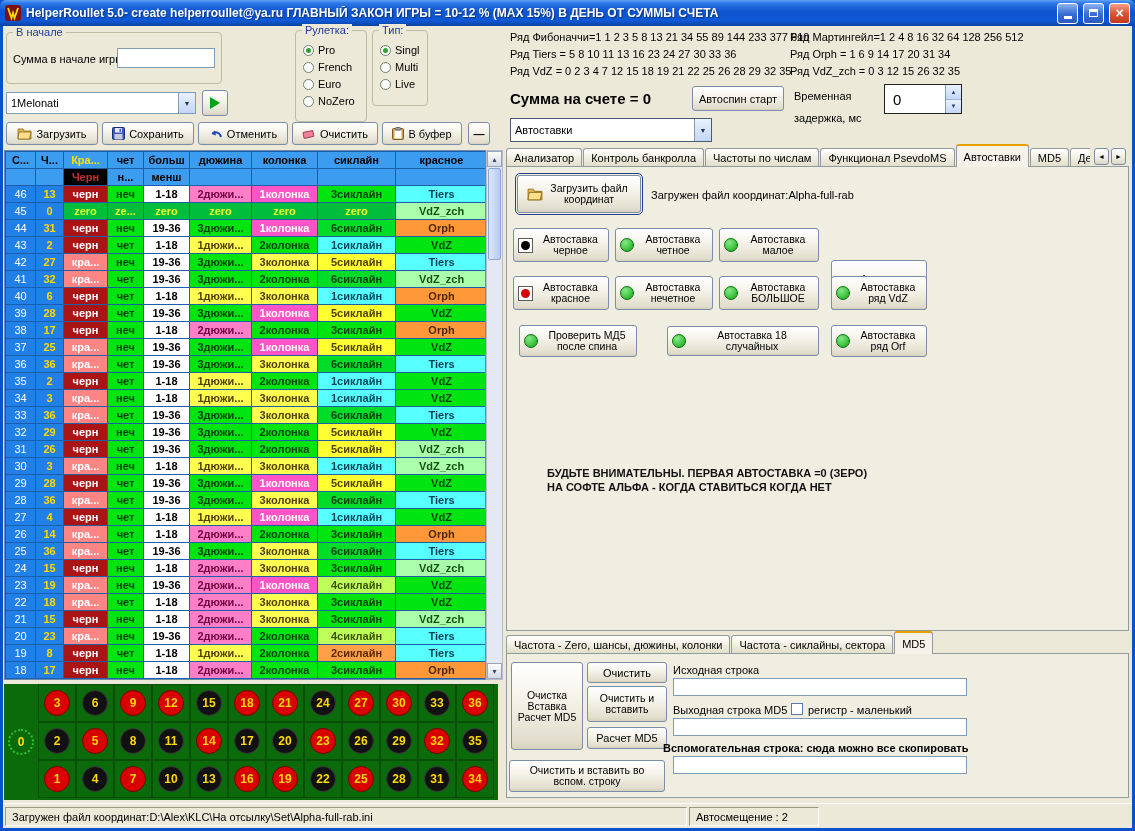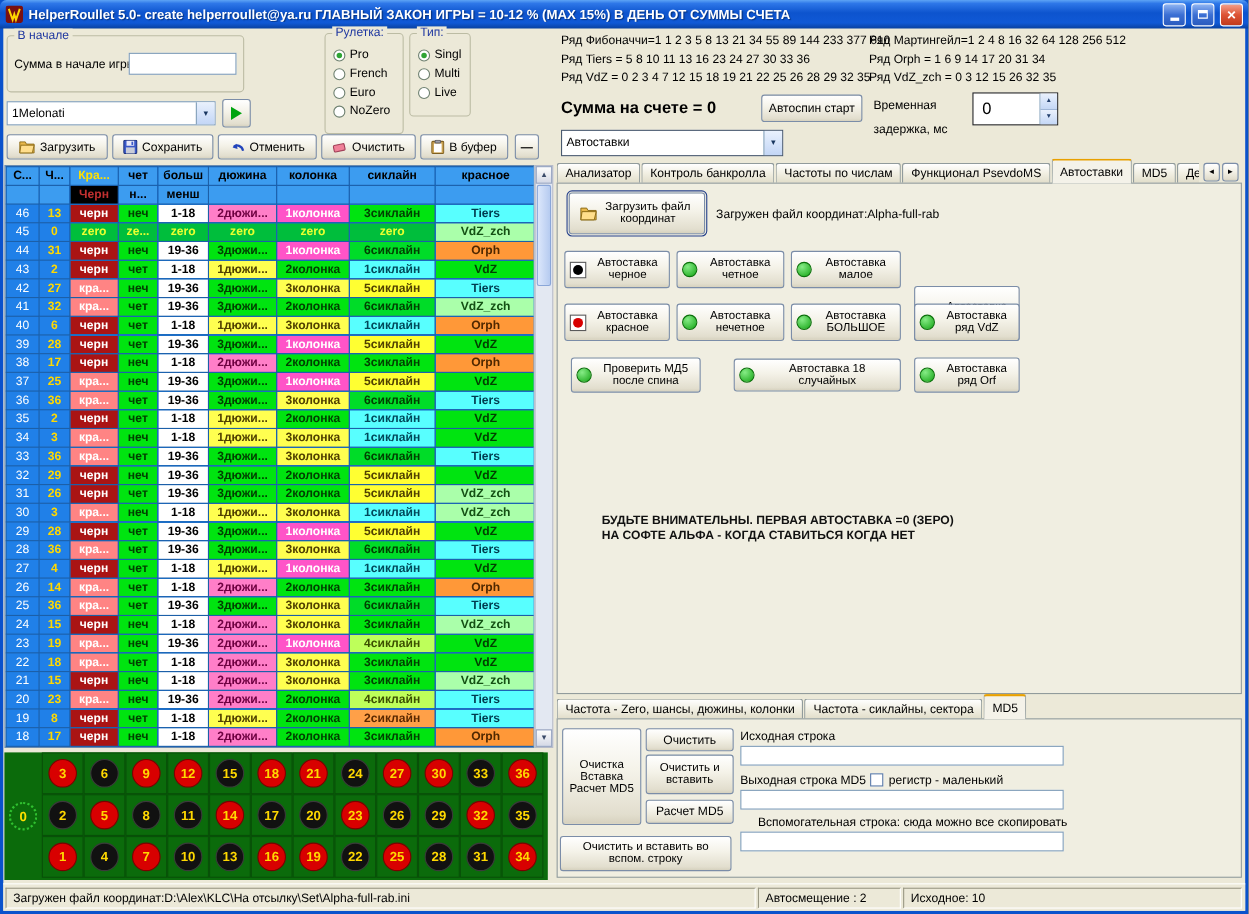--- a/index.html
+++ b/index.html
@@ -828,33 +828,30 @@
     <div class="xbtn" style="left:80px;top:73px;width:80px;height:22px;">
       <span>Расчет MD5</span>
     </div>
 
     <span class="lbl" style="left:166px;top:10px;">Исходная строка</span>
     <input class="xinput" style="left: 166px; top: 24px; width: 294px; height: 18px;">
     <span class="lbl" style="left:166px;top:50px;">Выходная строка MD5</span>
     <span class="xcheck" style="left:284px;top:49px;"></span>
     <span class="lbl" style="left:301px;top:50px;">регистр - маленький</span>
     <input class="xinput" style="left: 166px; top: 64px; width: 294px; height: 18px;">
-    <span class="lbl" style="left:182px;top:88px;">Вспомогательная строка: сюда можно все скопировать</span>
+    <span class="lbl" style="left:156px;top:88px;font-weight:bold;">Вспомогательная строка: сюда можно все скопировать</span>
     <input class="xinput" style="left: 166px; top: 102px; width: 294px; height: 18px;">
 
     <div class="xbtn" style="left:2px;top:106px;width:156px;height:32px;">
       <span class="ablabel">Очистить и вставить во вспом. строку</span>
     </div>
   </div>
 
   <div class="statusbar">
     <div class="spanel" style="left:2px;width:682px;">
       <span>Загружен файл координат:D:\Alex\KLC\На отсылку\Set\Alpha-full-rab.ini</span>
     </div>
     <div class="spanel" style="left:686px;width:130px;">
       <span>Автосмещение : 2</span>
     </div>
-    <div class="spanel" style="left:818px;width:308px;">
-      <span>Исходное: 10</span>
-    </div>
   </div>
 
 </div>
 
 </body></html>

